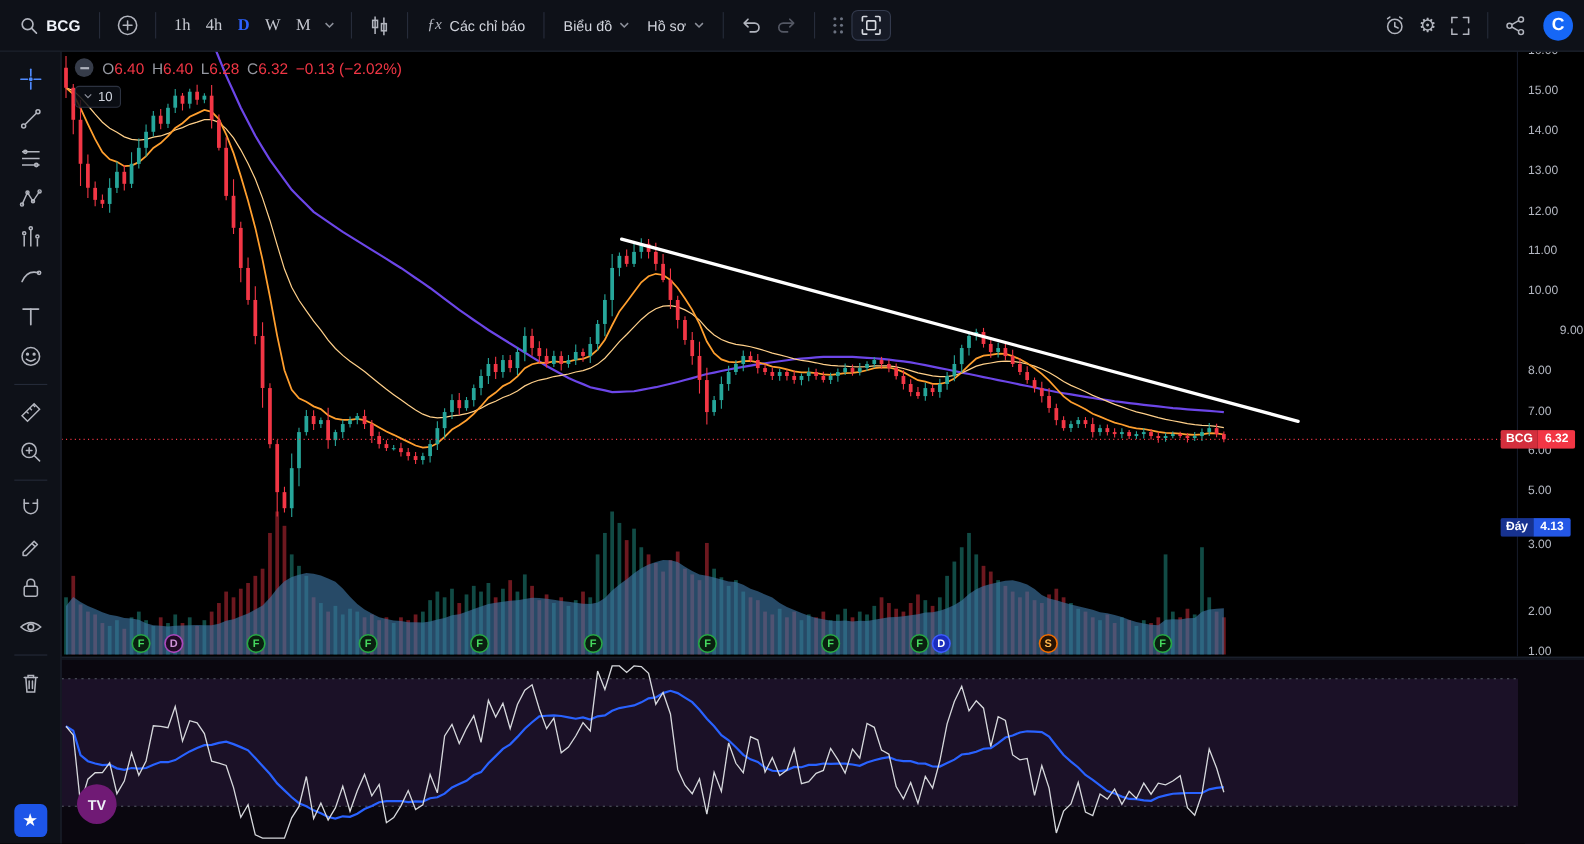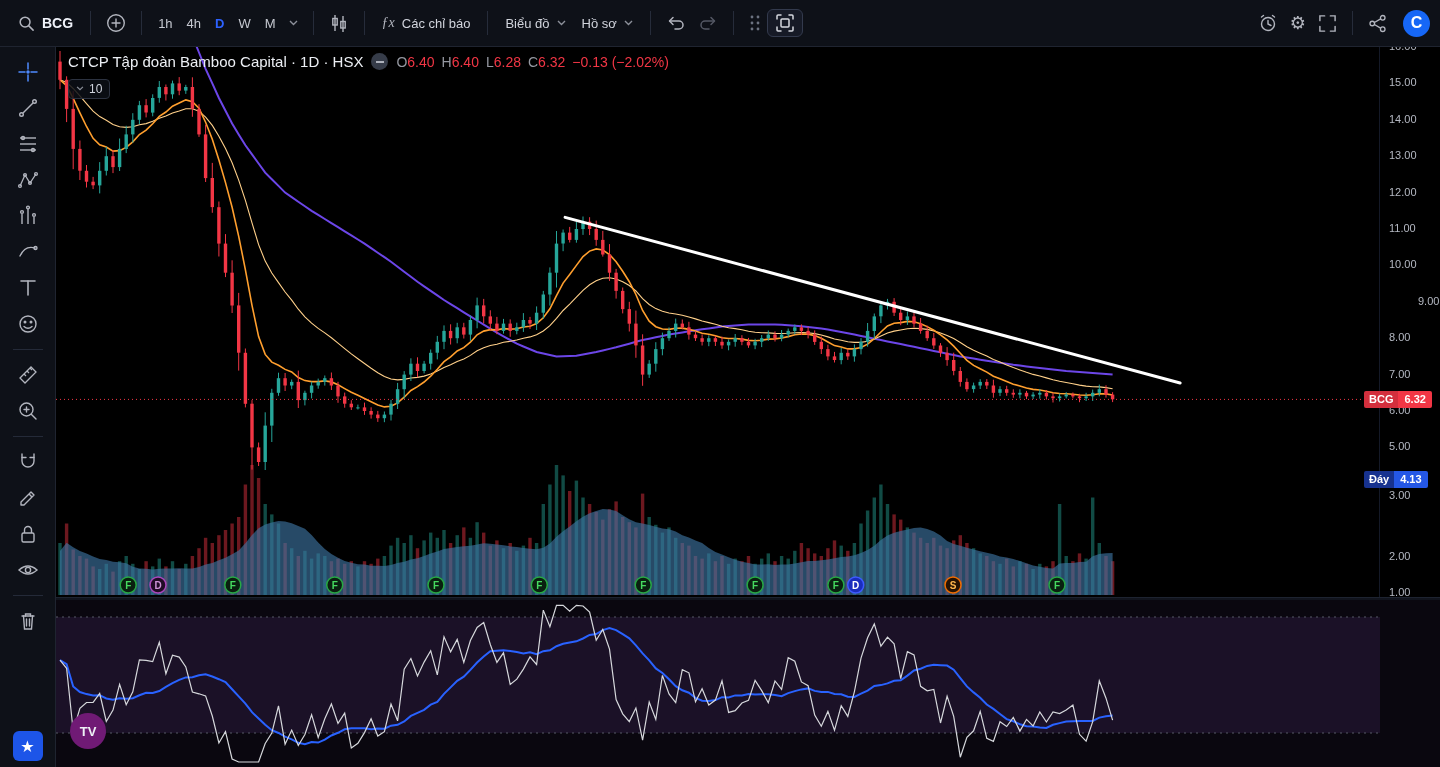--- a/index.html
+++ b/index.html
@@ -3,21 +3,21 @@
 <meta charset="utf-8">
 <style>
   html,body{margin:0;padding:0}
   body{width:1440px;height:767px;background:#000;font-family:"Liberation Sans",sans-serif;color:#d1d4dc;overflow:hidden;position:relative;-webkit-font-smoothing:antialiased}
   svg{display:block}
   
   #topbar{position:absolute;left:0;top:0;right:0;height:46px;background:#0e1118;border-bottom:1px solid #1f2430;display:flex;align-items:center;padding:0 10px;z-index:10}
   .tb-sep{width:1px;height:24px;background:#262c3a;margin:0 9px;flex:none}
   .tb-btn{display:flex;align-items:center;gap:7px;background:none;border:none;color:#d1d4dc;font-family:"Liberation Sans",sans-serif;font-size:13px;padding:6px 8px;border-radius:6px;cursor:pointer;white-space:nowrap}
   .symbol-txt{font-weight:700;font-size:14px;color:#f0f3fa}
-  .tf{padding:6px 7px;font-size:13px;color:#c6c9d1;background:none;border:none;border-radius:6px;font-family:Liberation Sans, sans-serif;cursor:pointer}
+  .tf{padding:6px 7px;font-size:15px;color:#c6c9d1;background:none;border:none;border-radius:6px;font-family:Liberation Serif, serif;cursor:pointer}
   .tf.active{color:#2d62ff;font-weight:700}
   .fx{font-style:italic;font-size:14px;color:#b2b5be;font-family:"Liberation Serif",serif}
   .chev{flex:none}
   .icon-btn{background:none;border:none;padding:6px;border-radius:6px;cursor:pointer;display:flex;align-items:center;justify-content:center}
   .layout-btn{background:#161a26;border:1px solid #333a4d;border-radius:6px;padding:3px 7px}
   .gear-glyph{font-size:18px;color:#b2b5be;line-height:1}
   .logo-c{width:27px;height:27px;border-radius:50%;background:#1667f6;color:#fff;font-weight:700;font-size:16px;display:flex;align-items:center;justify-content:center;margin-left:10px}
   .spacer{flex:1}
   
   #sidebar{position:absolute;left:0;top:46px;bottom:0;width:55px;background:#0e1118;border-right:1px solid #1f2430;display:flex;flex-direction:column;align-items:center;padding:8px 0 6px;z-index:9}
@@ -807,21 +807,20 @@
         <text x="779.9" y="542.5" text-anchor="middle" font-size="10" font-weight="bold" fill="#46d95f" font-family="Liberation Sans, sans-serif">F</text>
         <circle cx="799.7" cy="539" r="8" fill="#1a2dbd" stroke="#3d5afe" stroke-width="1.5"></circle>
         <text x="799.7" y="542.5" text-anchor="middle" font-size="10" font-weight="bold" fill="#ffffff" font-family="Liberation Sans, sans-serif">D</text>
         <circle cx="897.0" cy="539" r="8" fill="#271303" stroke="#ef6c00" stroke-width="1.5"></circle>
         <text x="897.0" y="542.5" text-anchor="middle" font-size="10" font-weight="bold" fill="#ffb74d" font-family="Liberation Sans, sans-serif">S</text>
         <circle cx="1001.0" cy="539" r="8" fill="#0a2010" stroke="#27a844" stroke-width="1.5"></circle>
         <text x="1001.0" y="542.5" text-anchor="middle" font-size="10" font-weight="bold" fill="#46d95f" font-family="Liberation Sans, sans-serif">F</text>
       </svg>
 
     <div class="legend">
-      <span class="lg-title">CTCP Tập đoàn Bamboo Capital · 1D · HSX</span>
       <span class="minus-pill">
           <i></i>
         </span>
       <span class="ohlc">
         <span><span class="k">O</span><span class="v">6.40</span></span>
         <span><span class="k">H</span><span class="v">6.40</span></span>
         <span><span class="k">L</span><span class="v">6.28</span></span>
         <span><span class="k">C</span><span class="v">6.32</span></span>
         <span class="v">−0.13 (−2.02%)</span>
       </span>

